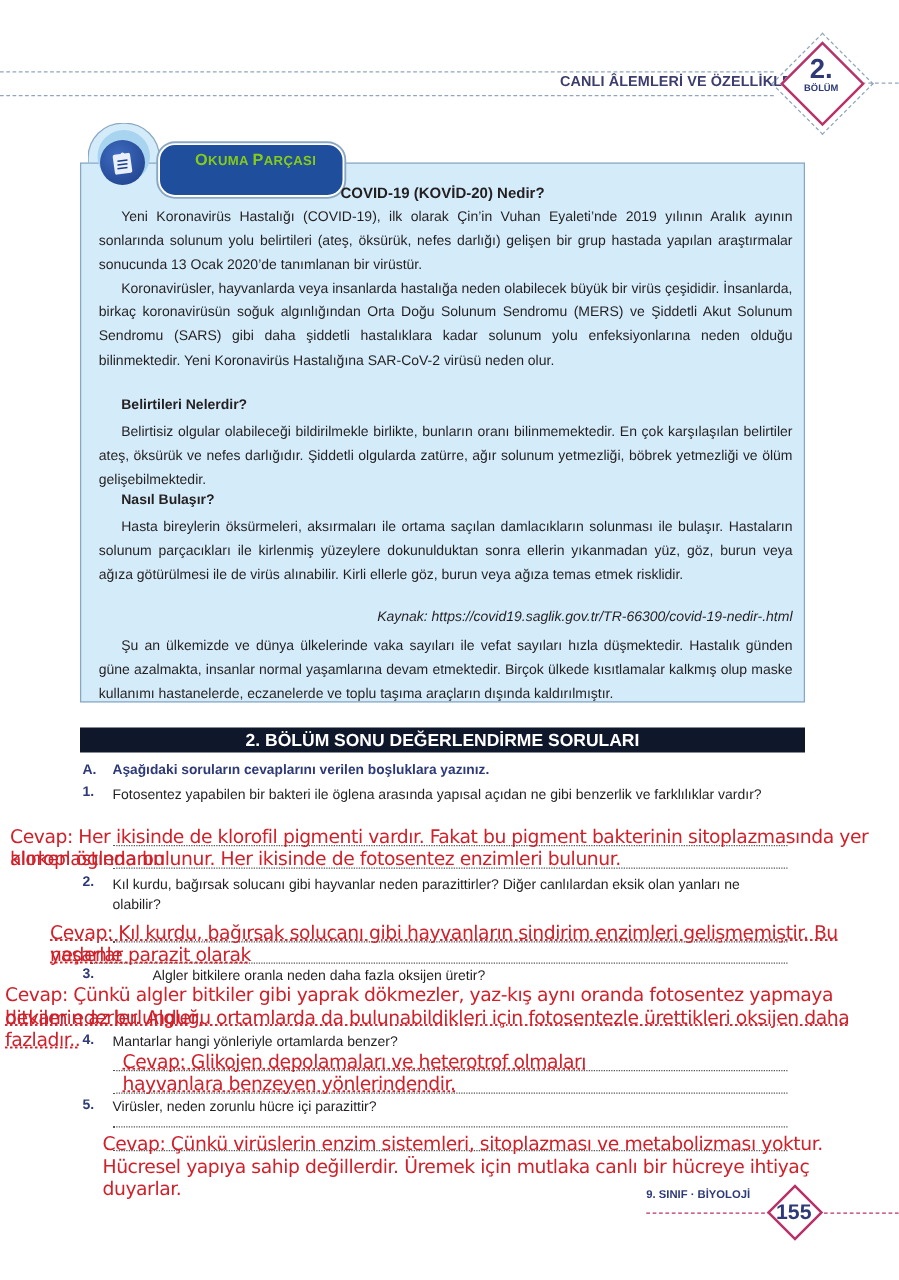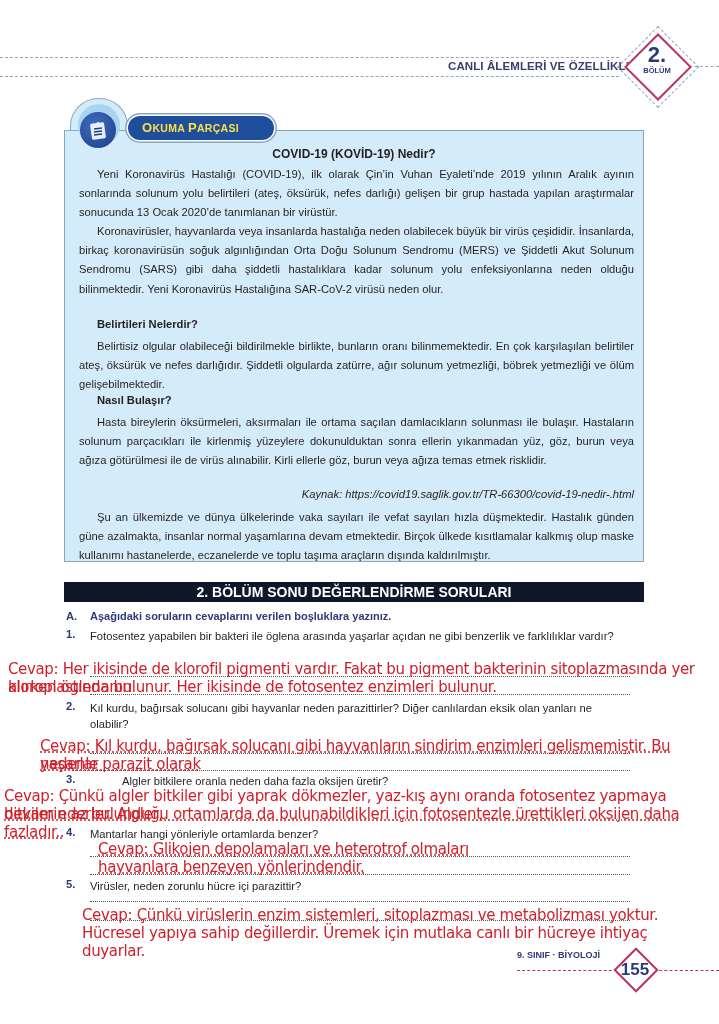--- a/index.html
+++ b/index.html
@@ -30,22 +30,22 @@
       position: absolute; left: 70px; top: 98px; width: 56px; height: 56px; border-radius: 28px 28px 0 0;
       background: #d4ecfa; border: 1.5px solid #8aa7c2; border-bottom: none;
     }
     .tab-ring1 { position: absolute; left: 78px; top: 104px; width: 42px; height: 42px; border-radius: 50%; background: #a9d4f0; }
     .icon-circle {
       position: absolute; left: 80px; top: 112px; width: 36px; height: 36px; border-radius: 50%;
       background: radial-gradient(circle at 40% 35%, #3f6cc0, #1c3d86);
       display: flex; align-items: center; justify-content: center;
     }
     .pill {
-      position: absolute; left: 128px; top: 116px; width: 146px; height: 24px; border-radius: 12px;
-      background: #1f4e9c; color: #fde047; font-weight: bold; font-size: 13px; line-height: 24px; padding-left: 14px; box-sizing: border-box;
+      position: absolute; left: 128px; top: 116px; width: 146px; height: 40px; border-radius: 12px;
+      background: #1f4e9c; color: #84cc16; font-weight: bold; font-size: 13px; line-height: 24px; padding-left: 28px; box-sizing: border-box;
       letter-spacing: 0.3px; box-shadow: 0 0 0 1.5px #fff, 0 0 0 3px #8aa7c2;
     }
     .pill .sc { font-size: 13px; }
     .pill .small { font-size: 10.5px; }
     .reading-title { position: absolute; left: 64px; width: 580px; top: 147px; text-align: center; font-weight: bold; font-size: 12px; }
     .para {
       position: absolute; left: 79px; width: 555px; font-size: 11.2px; line-height: 19.2px; text-align: justify; margin: 0;
       text-indent: 18px;
     }
     .subhead { position: absolute; left: 97px; font-weight: bold; font-size: 11.2px; }
@@ -95,39 +95,39 @@
     <svg width="18" height="20" viewBox="0 0 18 20">
       <rect x="2" y="3" width="14" height="16" rx="1.5" fill="#e8f1fb" transform="rotate(-8 9 11)"></rect>
       <line x1="5" y1="9" x2="13" y2="8" stroke="#1c3d86" stroke-width="1.3"></line>
       <line x1="5" y1="12" x2="13" y2="11" stroke="#1c3d86" stroke-width="1.3"></line>
       <line x1="5" y1="15" x2="13" y2="14" stroke="#1c3d86" stroke-width="1.3"></line>
       <circle cx="9" cy="3.5" r="1.6" fill="#e8f1fb"></circle>
     </svg>
   </div>
   <div class="pill"><span class="sc">O</span><span class="small">KUMA </span><span class="sc">P</span><span class="small">ARÇASI</span></div>
 
-  <div class="reading-title">COVID-19 (KOVİD-19) Nedir?</div>
+  <div class="reading-title">COVID-19 (KOVİD-20) Nedir?</div>
 
   <p class="para" style="top:165px;">Yeni Koronavirüs Hastalığı (COVID-19), ilk olarak Çin’in Vuhan Eyaleti’nde 2019 yılının Aralık ayının sonlarında solunum yolu belirtileri (ateş, öksürük, nefes darlığı) gelişen bir grup hastada yapılan araştırmalar sonucunda 13 Ocak 2020’de tanımlanan bir virüstür.</p>
   <p class="para" style="top:222px;">Koronavirüsler, hayvanlarda veya insanlarda hastalığa neden olabilecek büyük bir virüs çeşididir. İnsanlarda, birkaç koronavirüsün soğuk algınlığından Orta Doğu Solunum Sendromu (MERS) ve Şiddetli Akut Solunum Sendromu (SARS) gibi daha şiddetli hastalıklara kadar solunum yolu enfeksiyonlarına neden olduğu bilinmektedir. Yeni Koronavirüs Hastalığına SAR-CoV-2 virüsü neden olur.</p>
   <div class="subhead" style="top:318px;">Belirtileri Nelerdir?</div>
   <p class="para" style="top:337px;">Belirtisiz olgular olabileceği bildirilmekle birlikte, bunların oranı bilinmemektedir. En çok karşılaşılan belirtiler ateş, öksürük ve nefes darlığıdır. Şiddetli olgularda zatürre, ağır solunum yetmezliği, böbrek yetmezliği ve ölüm gelişebilmektedir.</p>
   <div class="subhead" style="top:394px;">Nasıl Bulaşır?</div>
   <p class="para" style="top:413px;">Hasta bireylerin öksürmeleri, aksırmaları ile ortama saçılan damlacıkların solunması ile bulaşır. Hastaların solunum parçacıkları ile kirlenmiş yüzeylere dokunulduktan sonra ellerin yıkanmadan yüz, göz, burun veya ağıza götürülmesi ile de virüs alınabilir. Kirli ellerle göz, burun veya ağıza temas etmek risklidir.</p>
   <div class="source" style="top:488px;">Kaynak: https://covid19.saglik.gov.tr/TR-66300/covid-19-nedir-.html</div>
   <p class="para" style="top:508px;">Şu an ülkemizde ve dünya ülkelerinde vaka sayıları ile vefat sayıları hızla düşmektedir. Hastalık günden güne azalmakta, insanlar normal yaşamlarına devam etmektedir. Birçok ülkede kısıtlamalar kalkmış olup maske kullanımı hastanelerde, eczanelerde ve toplu taşıma araçların dışında kaldırılmıştır.</p>
 </div>
 
 <div>
   <div class="banner">2. BÖLÜM SONU DEĞERLENDİRME SORULARI</div>
   <div class="q-a-label">A.</div>
   <div class="q-a-text">Aşağıdaki soruların cevaplarını verilen boşluklara yazınız.</div>
 
   <div class="qnum" style="left:66px; top:628px;">1.</div>
-  <div class="qtext" style="left:90px; top:628px; width:540px;">Fotosentez yapabilen bir bakteri ile öglena arasında yaşarlar açıdan ne gibi benzerlik ve farklılıklar vardır?</div>
+  <div class="qtext" style="left:90px; top:628px; width:540px;">Fotosentez yapabilen bir bakteri ile öglena arasında yapısal açıdan ne gibi benzerlik ve farklılıklar vardır?</div>
   <div class="dots" style="left:90px; top:676px; width:540px;"></div>
   <div class="dots" style="left:90px; top:694px; width:540px;"></div>
   <div class="ans" style="left:8px; top:660px;">Cevap: Her ikisinde de klorofil pigmenti vardır. Fakat bu pigment bakterinin sitoplazmasında yer alırken öglenanın</div>
   <div class="ans" style="left:8px; top:678px;">kloroplastında bulunur. Her ikisinde de fotosentez enzimleri bulunur.</div>
 
   <div class="qnum" style="left:66px; top:700px;">2.</div>
   <div class="qtext" style="left:90px; top:700px; width:540px;">Kıl kurdu, bağırsak solucanı gibi hayvanlar neden parazittirler? Diğer canlılardan eksik olan yanları ne olabilir?</div>
   <div class="dots" style="left:90px; top:753px; width:540px;"></div>
   <div class="dots" style="left:72px; top:770px; width:558px;"></div>
   <div class="ans ans-u" style="left:40px; top:737px;">Cevap: Kıl kurdu, bağırsak solucanı gibi hayvanların sindirim enzimleri gelişmemiştir. Bu nedenle parazit olarak</div>

